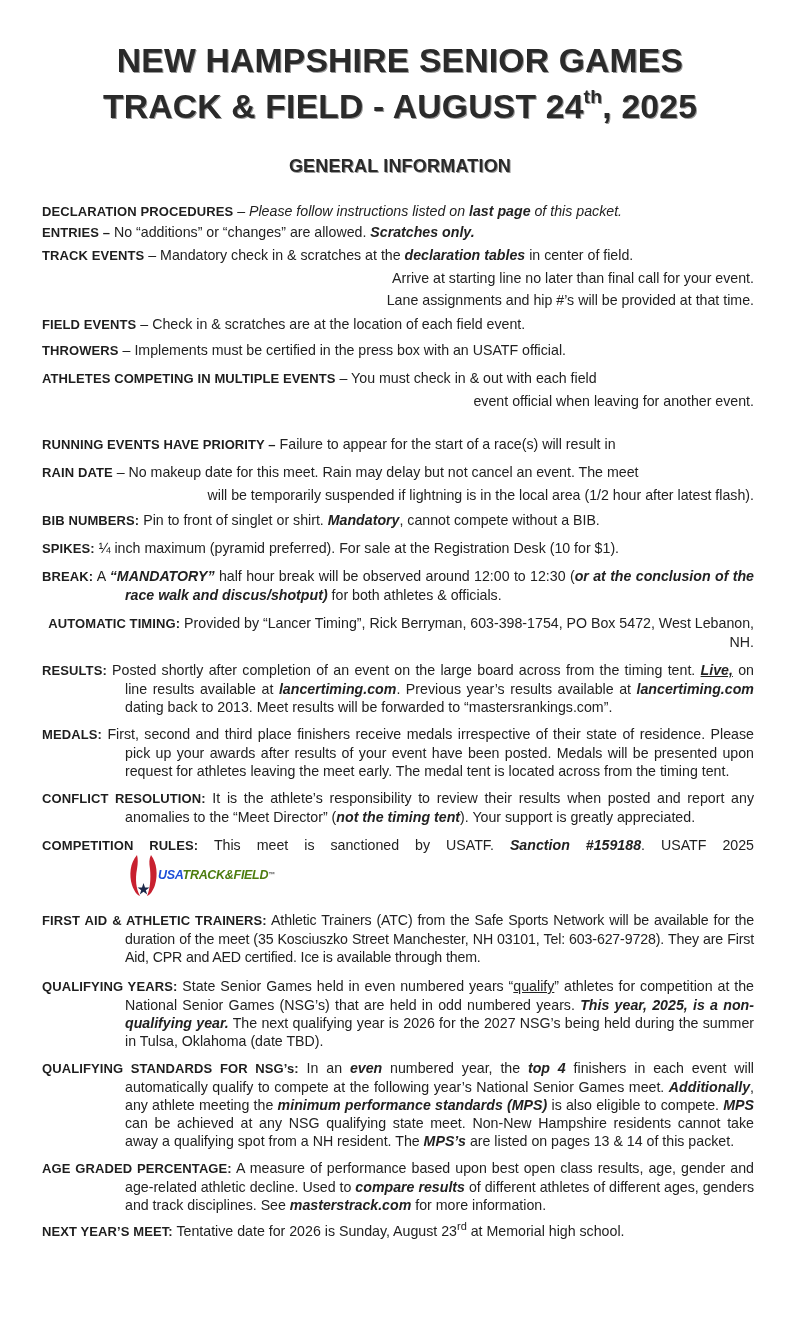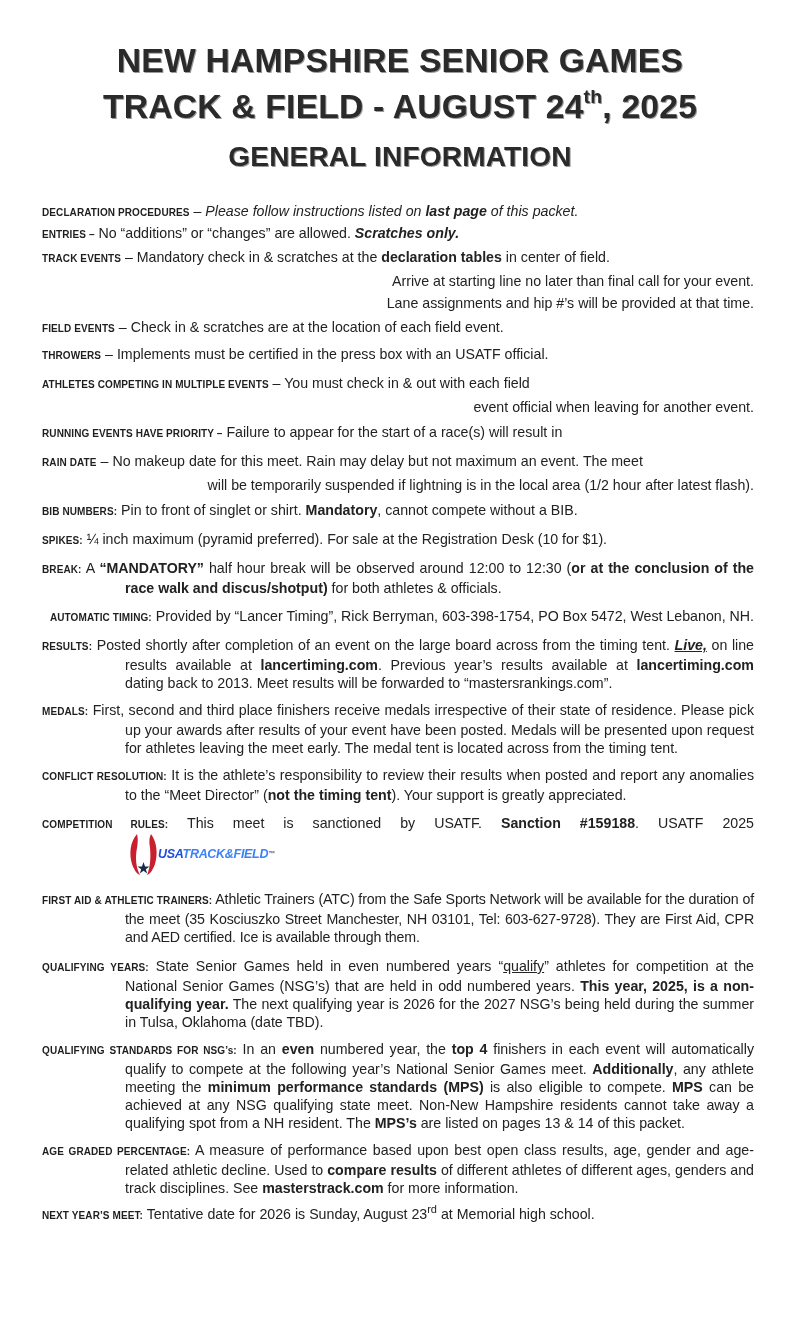--- a/index.html
+++ b/index.html
@@ -7,37 +7,37 @@
   .page { position: absolute; left: 0; top: 0; width: 800px; height: 1342px; }
   .title {
     font-family: "Liberation Sans", sans-serif; font-weight: 700;
     text-align: center; color: #2a2a2a; margin: 0;
     text-shadow: 1px 1px 0 #9a9a9a;
     letter-spacing: 0.2px;
   }
   .t1 { position: absolute; top: 42px; left: 0; width: 800px; font-size: 33px; transform: scaleX(1.02); }
   .t2 { position: absolute; top: 88px; left: 0; width: 800px; font-size: 33px; transform: scaleX(1.02); }
   .t2 sup { font-size: 19px; position: relative; top: -3px; }
-  .t3 { position: absolute; top: 141px; left: 0; width: 800px; font-size: 28px; }
+  .t3 { position: absolute; top: 156px; left: 0; width: 800px; font-size: 18px; }
 
   .body { position: absolute; left: 42px; top: 202px; width: 712px;
     font-family: "Liberation Sans", sans-serif; font-size: 14.2px; color: #222; }
   .sec { margin: 0; line-height: 19px; }
-  .head { font-weight: 700; font-size: 10px; color: #1e1e1e; letter-spacing: 0.1px; }
+  .head { font-weight: 700; font-size: 13px; color: #1e1e1e; letter-spacing: 0.1px; }
   .indent { padding-left: 83px; text-align: right; }
   .just { text-align: justify; }
-  .b { font-weight: 700; }
+  .b { font-weight: 700; font-style: italic; }
   .i { font-style: italic; }
   .u { text-decoration: underline; }
   sup { font-size: 11px; }
 
   .logo { display: inline-flex; align-items: center; vertical-align: middle; }
   .logo-text { font-family: "Liberation Sans", sans-serif; font-weight: 700; font-style: italic; font-size: 12.5px; letter-spacing: -0.3px; }
   .logo-usa { color: #1d4ed8; }
-  .logo-tf { color: #3b82f6; }
+  .logo-tf { color: #4d7c0f; }
 </style>
 </head>
 <body>
 
 <div class="page">
 
   <h1 class="title t1">NEW HAMPSHIRE SENIOR GAMES</h1>
   <h1 class="title t2"><span>TRACK &amp; FIELD - AUGUST 24</span><sup>th</sup><span>, 2025</span></h1>
   <h2 class="title t3">GENERAL INFORMATION</h2>
 
@@ -58,31 +58,31 @@
     </div>
 
     <p class="sec" style="margin-bottom:7px;">
       <span class="head">FIELD EVENTS</span><span> – Check in &amp; scratches are at the location of each field event.</span>
     </p>
 
     <p class="sec" style="margin-bottom:7px;">
       <span class="head">THROWERS</span><span> – Implements must be certified in the press box with an USATF official.</span>
     </p>
 
-    <div class="sec" style="margin-bottom:3px; line-height:22px;">
+    <div class="sec" style="margin-bottom:21px; line-height:22px;">
       <div><span class="head">ATHLETES COMPETING IN MULTIPLE EVENTS</span><span> – You must check in &amp; out with each field</span></div>
       <div class="indent">event official when leaving for another event.</div>
     </div>
 
     <div class="sec" style="margin-bottom:5px; line-height:22px;">
       <div><span class="head">RUNNING EVENTS HAVE PRIORITY –</span><span> Failure to appear for the start of a race(s) will result in</span></div>
     </div>
 
     <div class="sec" style="margin-bottom:5px; line-height:22px;">
-      <div><span class="head">RAIN DATE</span><span> – No makeup date for this meet.  Rain may delay but not maximum an event.  The meet</span></div>
+      <div><span class="head">RAIN DATE</span><span> – No makeup date for this meet.  Rain may delay but not cancel an event.  The meet</span></div>
       <div class="indent">will be temporarily suspended if lightning is in the local area (1/2 hour after latest flash).</div>
     </div>
 
     <p class="sec" style="margin-bottom:9px;">
       <span class="head">BIB NUMBERS:</span><span>  Pin to front of singlet or shirt.  </span><span class="b">Mandatory</span><span>, cannot compete without a BIB.</span>
     </p>
 
     <p class="sec" style="margin-bottom:9px;">
       <span class="head">SPIKES:</span><span>  ¼ inch maximum (pyramid preferred).  For sale at the Registration Desk (10 for $1).</span>
     </p>

